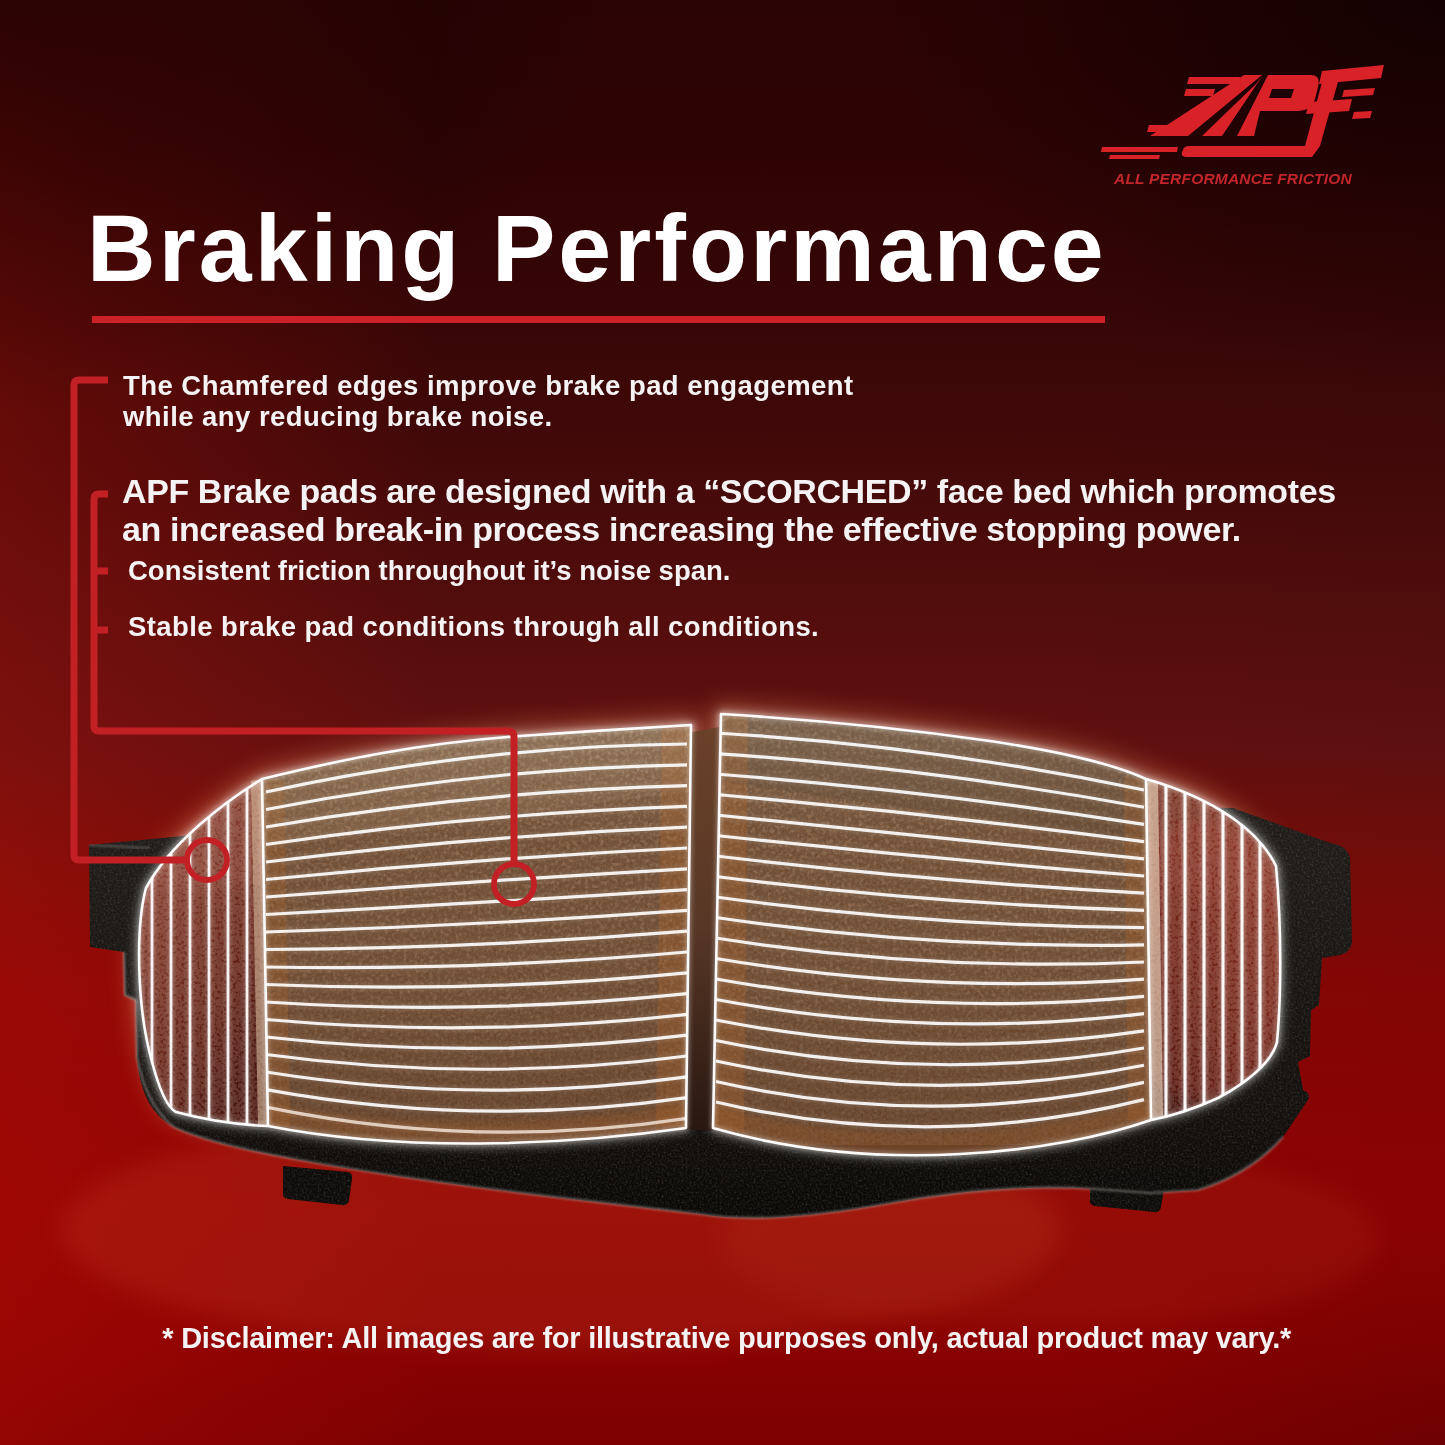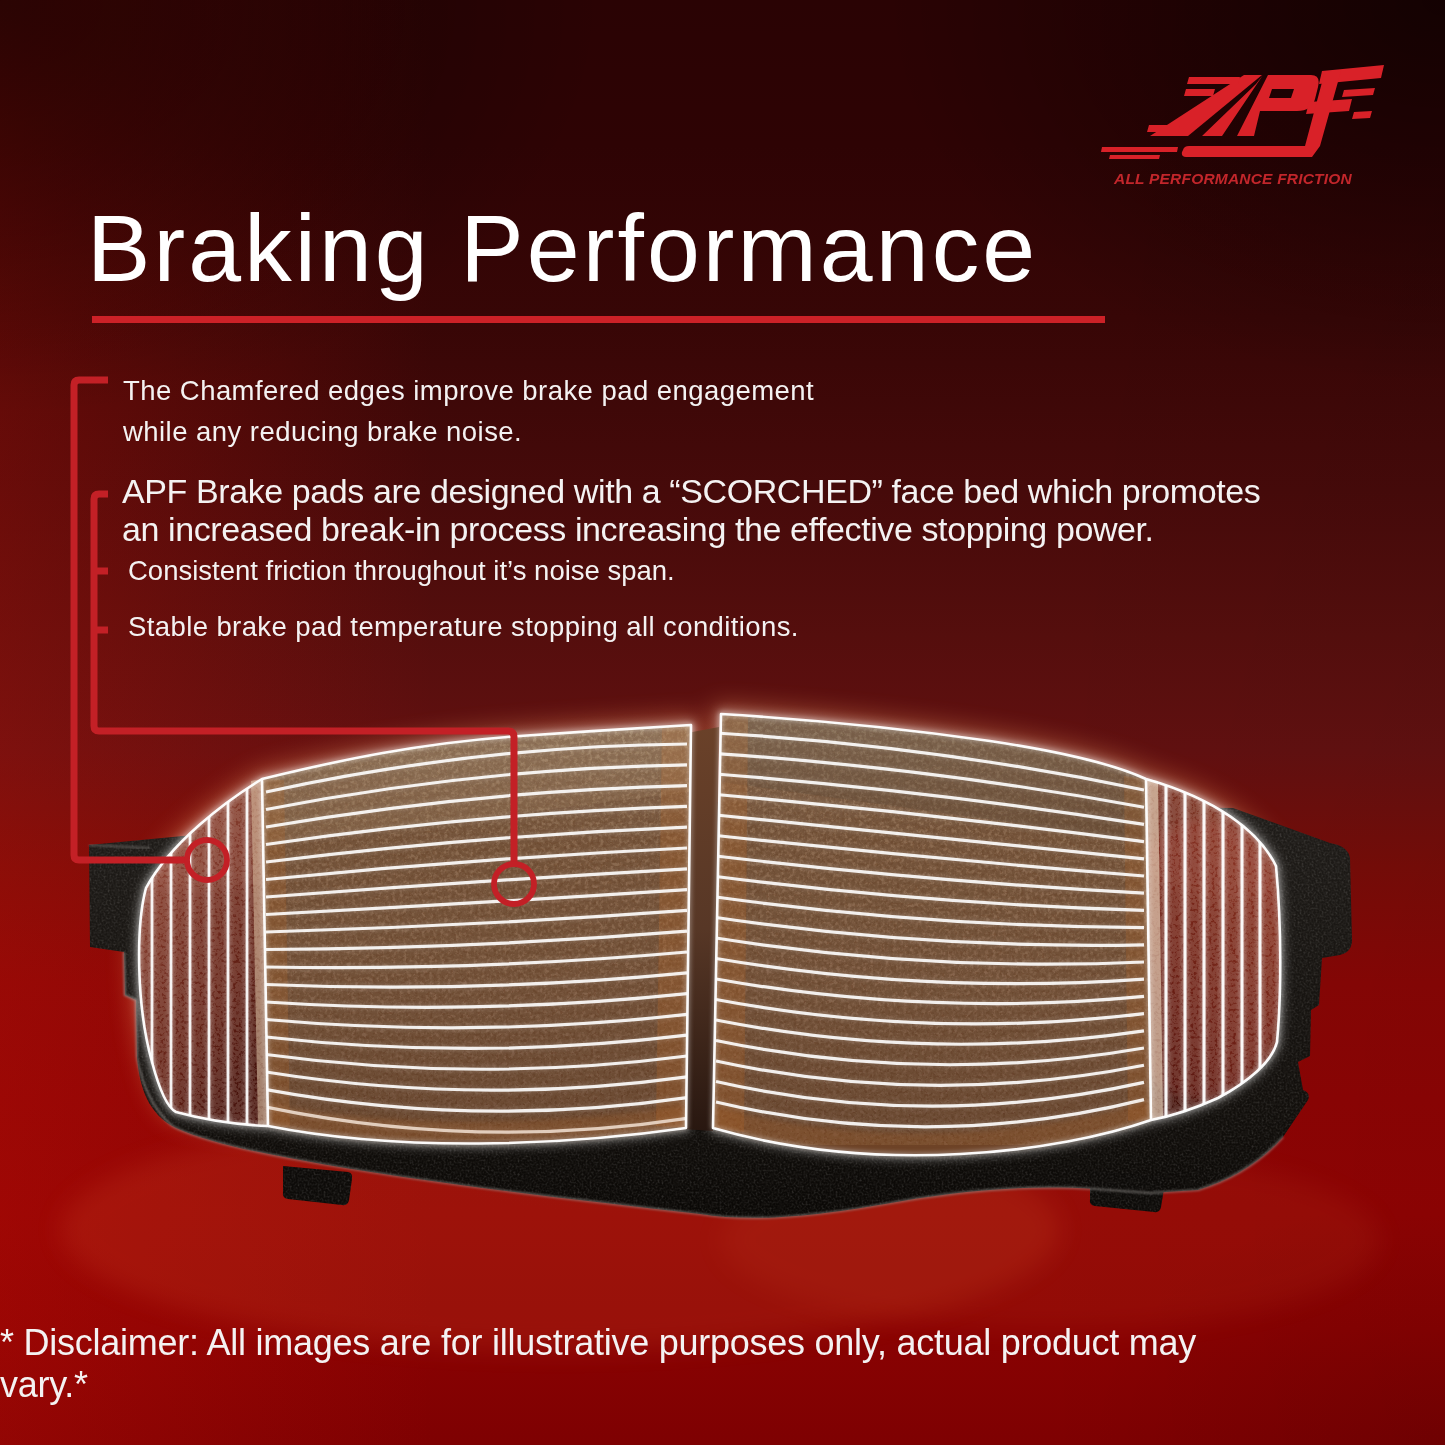--- a/index.html
+++ b/index.html
@@ -4,28 +4,28 @@
 body{width:1445px;height:1445px;overflow:hidden;position:relative;
  font-family:"Liberation Sans",sans-serif;
  background:
   radial-gradient(40% 18% at 49.5% 66.5%, rgba(185,32,12,0.4), rgba(185,32,12,0) 100%),
   radial-gradient(820px 560px at 0% 0%, rgba(0,0,0,0.5), rgba(0,0,0,0) 74%),
   radial-gradient(760px 520px at 100% 0%, rgba(0,0,0,0.52), rgba(0,0,0,0) 74%),
   radial-gradient(480px 340px at 100% 100%, rgba(10,0,0,0.10), rgba(0,0,0,0) 75%),
   linear-gradient(90deg, rgba(200,18,8,0.28) 0%, rgba(200,18,8,0) 30%, rgba(0,0,0,0) 70%, rgba(0,0,0,0.03) 100%),
   linear-gradient(180deg,#2a0304 0%,#2e0304 10%,#370606 22%,#460a0a 34%,#550e0d 44%,#611010 52%,#760c08 60%,#860605 68%,#8b0404 76%,#8f0303 84%,#8a0202 92%,#7e0102 100%);
 }
-.t{position:absolute;color:#f4f2f2;font-weight:normal}
+.t{position:absolute;color:#f4f2f2;font-weight:bold}
 #title{left:87px;top:194px;font-size:95px;letter-spacing:3.1px;color:#fff}
 #rule{position:absolute;left:92px;top:316px;width:1013px;height:7px;background:#cc2127}
-#b1{left:123px;top:370px;font-size:27.5px;line-height:41px;letter-spacing:0.45px}
+#b1{left:123px;top:370px;font-size:27.5px;line-height:31px;letter-spacing:0.45px}
 #b2{left:122px;top:473px;font-size:34px;line-height:37.6px;letter-spacing:-0.4px}
 #b3{left:128px;top:555px;font-size:27.5px}
 #b4{left:128px;top:611px;font-size:27.5px;letter-spacing:0.4px}
-#disc{left:0;top:1322px;width:1291px;text-align:left;font-size:36px;letter-spacing:-0.25px}
+#disc{left:0;top:1322px;width:1291px;text-align:right;font-size:29px;letter-spacing:-0.25px}
 </style></head>
 <body>
 
 <svg width="1445" height="1445" viewBox="0 0 1445 1445" style="position:absolute;left:0;top:0">
 <defs>
  <filter id="b8" x="-40%" y="-40%" width="180%" height="180%">
         <feGaussianBlur stdDeviation="5.5"></feGaussianBlur>
       </filter>
  <filter id="b18" x="-60%" y="-60%" width="220%" height="220%">
         <feGaussianBlur stdDeviation="12"></feGaussianBlur>
@@ -325,13 +325,13 @@
   <polygon points="1344,90 1375,88 1373,95 1342,97"></polygon>
 </g>
 <text x="1233" y="184" font-family="Liberation Sans, sans-serif" font-size="15.5" font-weight="bold" font-style="italic" fill="#c2262b" text-anchor="middle" letter-spacing="0.2">ALL PERFORMANCE FRICTION</text>
 </svg>
 
 <div class="t" id="title">Braking Performance</div>
 <div id="rule"></div>
 <div class="t" id="b1">The Chamfered edges improve brake pad engagement<br>while any reducing brake noise.</div>
 <div class="t" id="b2">APF Brake pads are designed with a “SCORCHED” face bed which promotes<br>an increased break-in process increasing the effective stopping power.</div>
 <div class="t" id="b3">Consistent friction throughout it’s noise span.</div>
-<div class="t" id="b4">Stable brake pad temperature stopping all conditions.</div>
+<div class="t" id="b4">Stable brake pad conditions through all conditions.</div>
 <div class="t" id="disc">* Disclaimer: All images are for illustrative purposes only, actual product may vary.*</div>
 </body></html>

